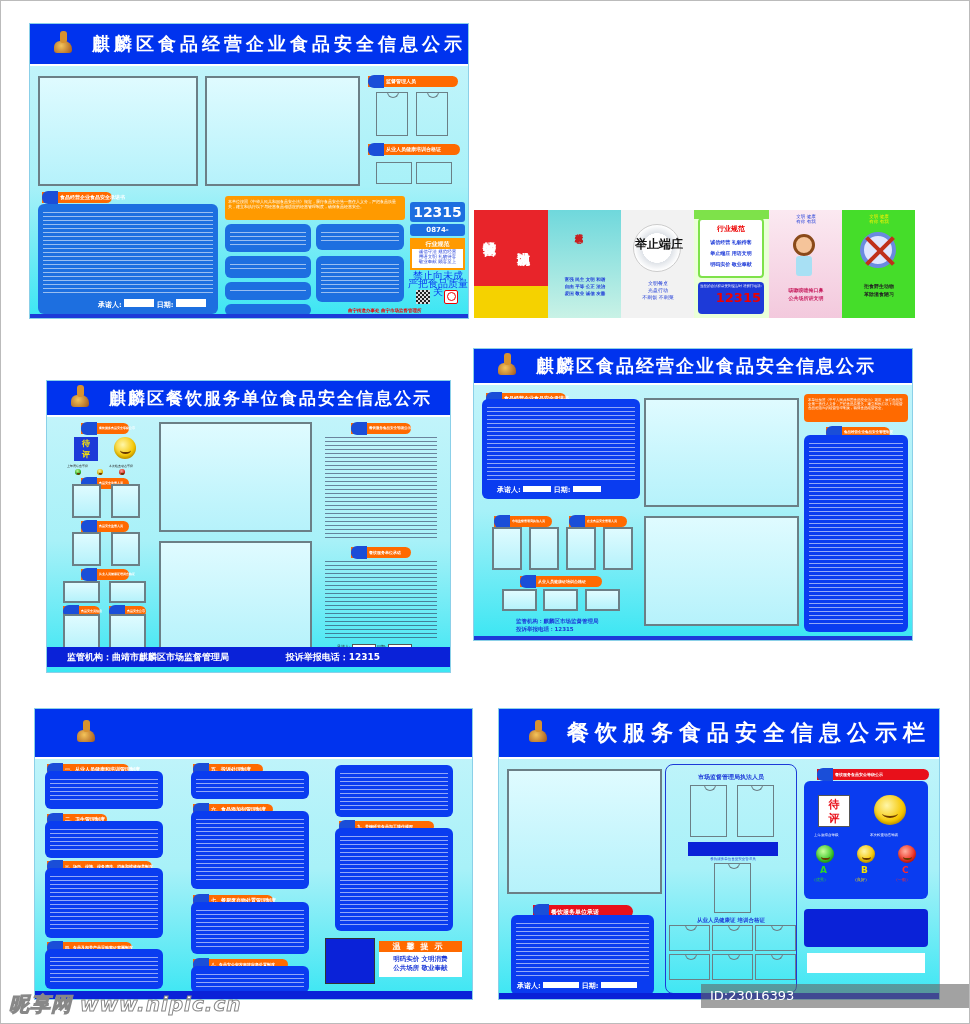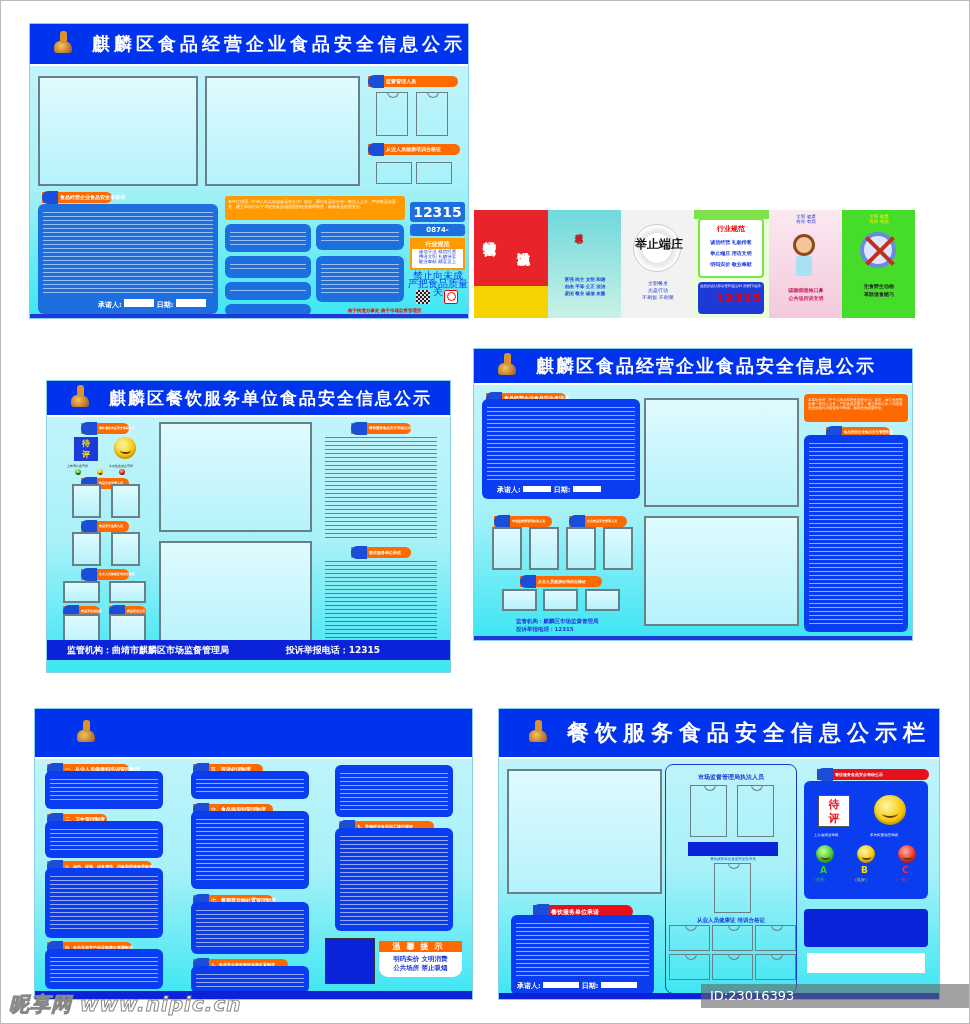--- a/index.html
+++ b/index.html
@@ -14,21 +14,21 @@
 .frame{position:absolute;border:2px solid #6b7f86;background:linear-gradient(180deg,#dffbff,#b6f2fb)}
 .notch{position:absolute;border:1px solid #6b7f86;background:transparent}
 .pocket{position:absolute;border:1px solid #6b7f86;background:transparent}
 .pocket:before{content:"";position:absolute;left:50%;top:-1px;width:10px;height:5px;margin-left:-5px;border:1px solid #6b7f86;border-top:none;border-radius:0 0 6px 6px;background:inherit}
 .tag{position:absolute;height:11px;border-radius:0 8px 8px 0;background:#ff6a00;color:#fff;font-size:5px;font-weight:bold;line-height:11px;padding:0 6px 0 18px;white-space:nowrap}
 .tag:before{content:"";position:absolute;left:0;top:-1px;width:16px;height:13px;background:#1a4ed8;border-radius:6px 0 0 6px}
 .panel{position:absolute;background:#0a3cf0;border-radius:6px;overflow:hidden}
 .panel.mid{background:#1d6fe0}
 .lines{position:absolute;left:5px;right:5px;top:8px;bottom:6px;background:repeating-linear-gradient(180deg,rgba(255,255,255,.55) 0 1px,transparent 1px 4px)}
 .lines.dark{background:repeating-linear-gradient(180deg,rgba(40,40,80,.55) 0 1px,transparent 1px 4px)}
-.foot{position:absolute;left:0;right:0;bottom:12px;background:#0a22d8;color:#fff;font-weight:bold}
+.foot{position:absolute;left:0;right:0;bottom:5px;background:#0a22d8;color:#fff;font-weight:bold}
 .sm{font-size:7px}
 .white-box{background:#fff;display:inline-block}
 .smile{position:absolute;border-radius:50%;background:radial-gradient(circle at 40% 35%,#fff6a8,#f5c600 60%,#d48f00);box-shadow:inset 0 -2px 3px rgba(0,0,0,.2)}
 .smile.g{background:radial-gradient(circle at 40% 35%,#c8ff9c,#38c62a 60%,#1c8a12)}
 .smile.r{background:radial-gradient(circle at 40% 35%,#ffb0a0,#ef2d1f 60%,#a40f08)}
 .smile:after{content:"";position:absolute;left:25%;top:45%;width:50%;height:25%;border-bottom:2px solid #6a3a00;border-radius:0 0 50% 50%}
 .poster{position:absolute;top:209px;height:108px;overflow:hidden}
 </style>
 </head>
 <body>
@@ -290,24 +290,24 @@
     </div>
 
   <div class="panel" style="left:300px;top:56px;width:118px;height:52px;">
       <div class="lines"></div>
     </div>
   <div class="tag" style="left:304px;top:112px;width:95px;font-size:4px;"><span>九、</span><span>关键环节食品加工操作规程</span></div>
   <div class="panel" style="left:300px;top:119px;width:118px;height:103px;">
       <div class="lines"></div>
     </div>
   <div class="abs" style="left:290px;top:229px;width:50px;height:46px;background:#0a22d8;border:1px solid #333;"></div>
-  <div class="abs" style="left:344px;top:232px;width:83px;height:36px;background:#fff;text-align:center;border-radius:9px;">
+  <div class="abs" style="left:344px;top:232px;width:83px;height:36px;background:#fff;text-align:center;">
     <div style="background:#ff6a00;color:#fff;font-size:8px;font-weight:bold;letter-spacing:6px;height:11px;line-height:11px;">温馨提示</div>
     <div style="color:#1d3ad8;font-size:6.5px;font-weight:bold;margin-top:3px;">明码实价  文明消费</div>
-    <div style="color:#1d3ad8;font-size:6.5px;font-weight:bold;">公共场所  禁止吸烟</div>
+    <div style="color:#1d3ad8;font-size:6.5px;font-weight:bold;">公共场所  敬业奉献</div>
   </div>
   <div class="abs" style="left:0;right:0;bottom:0;height:8px;background:#0a22d8;"></div>
 </div>
 
 <div class="board" style="left:497px;top:707px;width:442px;height:292px;">
   <div class="title-bar" style="height:50px;font-size:22px;">
     <span class="logo" style="margin-left:28px;"></span>
     <span class="t" style="letter-spacing:6px;">餐饮服务食品安全信息公示栏</span>
   </div>
   <div class="frame" style="left:8px;top:60px;width:155px;height:125px;"></div>

